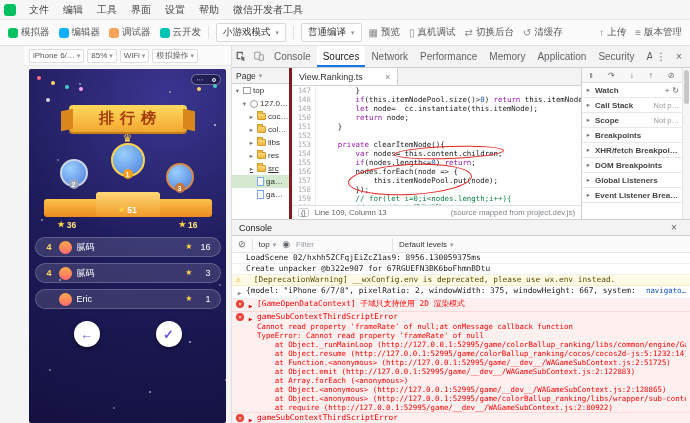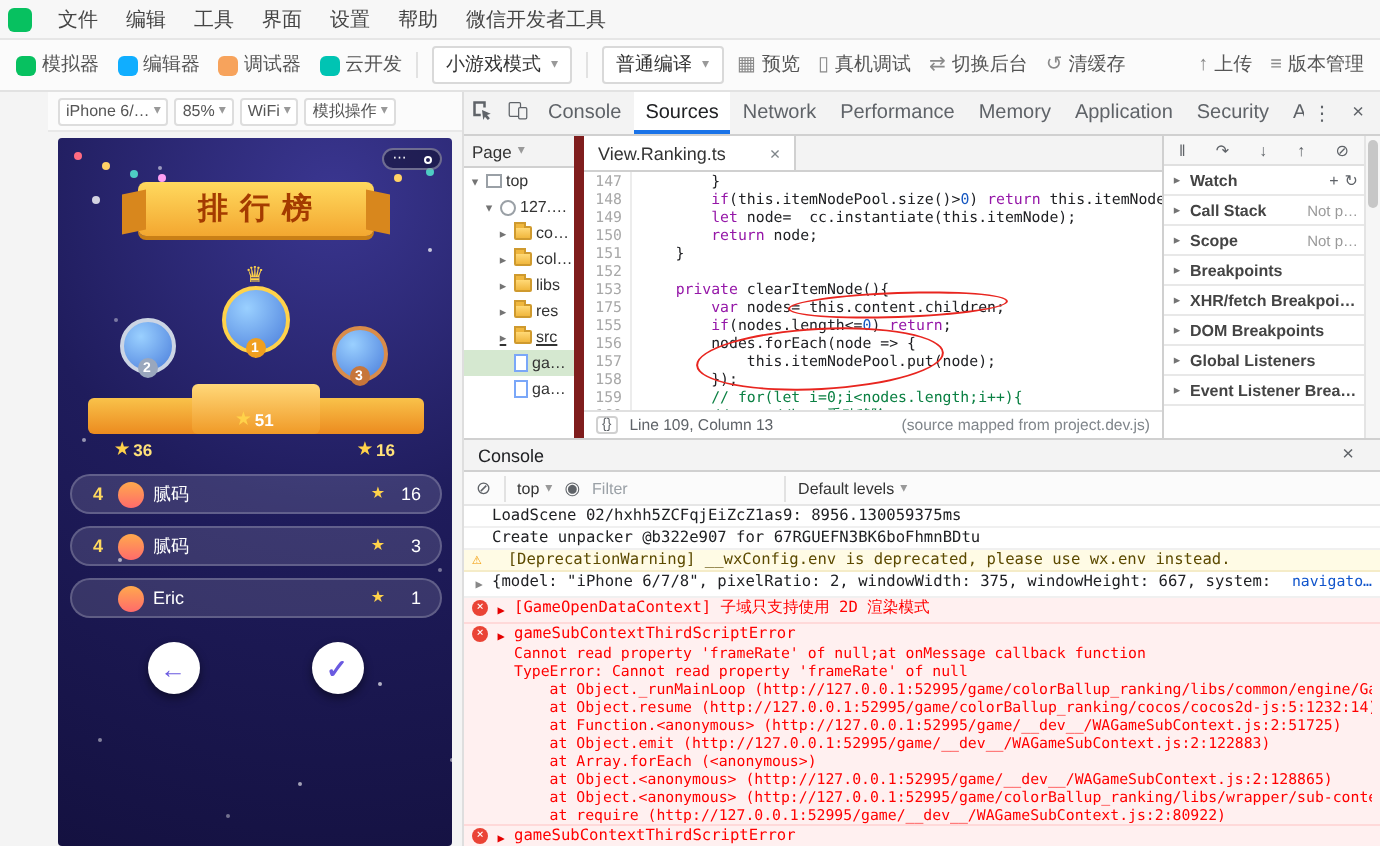--- a/index.html
+++ b/index.html
@@ -44,21 +44,21 @@
       12px 150px #ffffff88, 205px 160px #ffffff77, 30px 210px #ffffff99, 190px 215px #ffffff66,
       60px 262px #ffffff88, 160px 272px #ffffffaa, 20px 300px #ffffff77, 120px 322px #ffffff99,
       196px 310px #ffffff88, 84px 338px #ffffff66; }
   .garland { position:absolute; top:3px; left:0; width:4px; height:4px; border-radius:50%;
     box-shadow: 8px 4px #ff6b81, 22px 9px #ffd166, 36px 13px #4ecdc4, 50px 15px #ff9ff3,
       168px 15px #ffd166, 184px 12px #4ecdc4, 198px 8px #ff6b81, 210px 4px #ff9ff3; }
   .capsule { position:absolute; top:5px; right:5px; width:30px; height:11px; border-radius:6px;
     background:rgba(0,0,0,.35); border:1px solid rgba(255,255,255,.35); color:#fff;
     display:flex; align-items:center; justify-content:space-around; font-size:7px; line-height:1; }
   .cap-dot { width:4px; height:4px; border-radius:50%; border:1px solid #fff; }
-  .banner { position:absolute; top:22px; left:50%; transform:translateX(-50%);
+  .banner { position:absolute; top:36px; left:50%; transform:translateX(-50%);
     width:118px; height:27px; background:linear-gradient(#ffd95e,#f3a730); border-radius:4px;
     display:flex; align-items:center; justify-content:center; box-shadow:0 2px 0 #c97f16; }
   .banner::before, .banner::after { content:""; position:absolute; top:5px; width:12px; height:20px;
     background:#d8871d; z-index:-1; }
   .banner::before { left:-8px; transform:skewY(-12deg); }
   .banner::after { right:-8px; transform:skewY(12deg); }
   .banner span { font-size:15px; font-weight:bold; color:#a43b00; letter-spacing:6px; margin-left:6px; }
   .podium { position:absolute; top:70px; left:50%; transform:translateX(-50%); width:184px; height:78px; }
   .av { position:absolute; border-radius:50%; border:2px solid;
     background:radial-gradient(circle at 35% 30%, #9ad0ff, #4a7ddb); }
@@ -96,21 +96,21 @@
 
   
   .devtools { flex:1; display:flex; flex-direction:column; min-width:0; background:#fff; }
   .dt-tabs { height:22px; flex:none; background:#f3f3f3; border-bottom:1px solid #d0d0d0;
     display:flex; align-items:center; font-size:10px; color:#5f6368; padding-right:2px; }
   .dt-ticon { width:18px; text-align:center; color:#5f6368; font-size:10px; flex:none; }
   .dt-tabs-list { display:flex; height:100%; overflow:hidden; }
   .dt-tab { padding:0 6px; height:100%; display:flex; align-items:center; white-space:nowrap; }
   .dt-tab.active { color:#202124; background:#fff; box-shadow: inset 0 -2px 0 #1a73e8; }
   .src-row { height:152px; flex:none; display:flex; min-width:0; border-bottom:1px solid #d0d0d0; }
-  .file-pane { width:60px; flex:none; border-right:5px solid #7f1d1d; font-size:8px; color:#333; overflow:hidden; }
+  .file-pane { width:60px; flex:none; border-right:3px solid #7f1d1d; font-size:8px; color:#333; overflow:hidden; }
   .fp-head { height:16px; border-bottom:1px solid #d0d0d0; display:flex; align-items:center;
     gap:3px; padding:0 4px; background:#f3f3f3; font-size:8.5px; }
   .titem { height:13px; display:flex; align-items:center; gap:2px; white-space:nowrap; overflow:hidden; }
   .titem.sel { background:#d5e8d0; }
   .dis { width:7px; flex:none; color:#747474; font-size:6.5px; text-align:center; }
   .fold { width:9px; height:7px; background:linear-gradient(#ffd977,#f0b73e); border:1px solid #cf9a2e;
     border-radius:1px; position:relative; flex:none; }
   .fold::before { content:""; position:absolute; top:-3px; left:-1px; width:4px; height:2px;
     background:#f0b73e; border:1px solid #cf9a2e; border-bottom:none; }
   .framei { width:8px; height:7px; border:1px solid #9aa0a6; background:#fff; flex:none; }
@@ -453,21 +453,21 @@
               </div>
               <div class="cline">
                 <span class="ln">152</span>
                 <span class="ctext"></span>
               </div>
               <div class="cline">
                 <span class="ln">153</span>
                 <span class="ctext">    <span class="kw">private</span> clearItemNode(){</span>
               </div>
               <div class="cline">
-                <span class="ln">175</span>
+                <span class="ln">154</span>
                 <span class="ctext">        <span class="kw">var</span> nodes= this.content.children;</span>
               </div>
               <div class="cline">
                 <span class="ln">155</span>
                 <span class="ctext">        <span class="kw">if</span>(nodes.length&lt;=<span class="num">0</span>) <span class="kw">return</span>;</span>
               </div>
               <div class="cline">
                 <span class="ln">156</span>
                 <span class="ctext">        nodes.forEach(node =&gt; {</span>
               </div>

